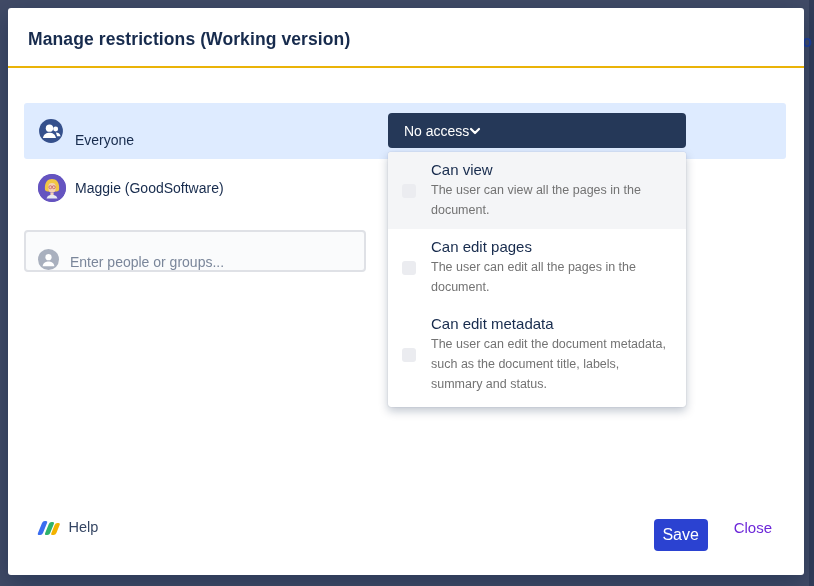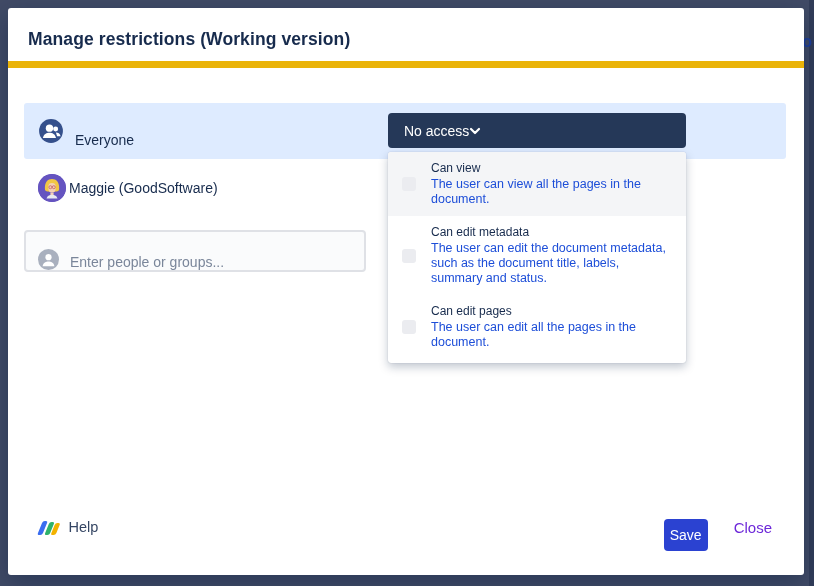--- a/index.html
+++ b/index.html
@@ -17,21 +17,21 @@
   .frag-re { position: absolute; top: 108px; right: 11px; color: #98919E; font-size: 14px; }
   .frag-dot { position: absolute; width: 4px; height: 4px; border-radius: 1px; background: #222C47; left: 799px; }
   .frag-dot.d1 { top: 184px; } .frag-dot.d2 { top: 233px; } .frag-dot.d3 { top: 282px; } .frag-dot.d4 { top: 331px; }
 
   
   .modal {
     position: absolute; left: 8px; top: 8px; width: 796px; height: 567px;
     background: #FFFFFF; border-radius: 3px;
     box-shadow: 0 8px 24px rgba(9,30,66,0.4);
   }
-  .modal-header { height: 60px; padding: 21px 26px 0 20px; border-bottom: 7px solid #eab308; }
+  .modal-header { height: 60px; padding: 21px 26px 0 20px; border-bottom: 2px solid #eab308; }
   .modal-title { font-size: 17.5px; font-weight: bold; color: #172B4D; letter-spacing: 0.1px; }
 
   
   .row-everyone {
     position: absolute; left: 16px; top: 95px; width: 762px; height: 56px;
     background: #DEEBFF; border-radius: 3px;
     display: flex; align-items: center; padding-left: 14px;
   }
   .row-everyone .label { font-size: 14px; color: #172B4D; margin-left: 11px; margin-top: 18px; }
 
@@ -42,21 +42,21 @@
     text-align: left; padding: 0 16px; cursor: pointer;
     display: flex; align-items: center; justify-content: flex-start;
     z-index: 3;
   }
 
   
   .row-user {
     position: absolute; left: 16px; top: 153px; width: 360px; height: 54px;
     display: flex; align-items: center; padding-left: 14px;
   }
-  .row-user .label { font-size: 14px; color: #172B4D; margin-left: 3px; }
+  .row-user .label { font-size: 14px; color: #172B4D; margin-left: 9px; }
   .avatar {
     width: 28px; height: 28px; border-radius: 50%; background: #6554C0;
     overflow: hidden; position: relative; flex: 0 0 28px;
   }
 
   
   .people-input-wrap {
     position: absolute; left: 16px; top: 222px; width: 342px; height: 42px;
     border: 2px solid #DFE1E6; border-radius: 4px; background: #FAFBFC;
     display: flex; align-items: flex-end; padding-left: 12px;
@@ -75,39 +75,39 @@
     box-shadow: 0 4px 10px rgba(9,30,66,0.25), 0 0 1px rgba(9,30,66,0.31);
     padding-bottom: 4px;
   }
   .menu-item { display: flex; align-items: center; padding: 9px 14px 9px 14px; cursor: pointer; }
   .menu-item.active { background: #F4F5F7; border-radius: 3px 3px 0 0; }
   .menu-check {
     width: 14px; height: 14px; border-radius: 3px; background: #EBECF0;
     flex: 0 0 14px; margin-right: 15px;
   }
   .menu-text { width: 243px; }
-  .menu-title { font-size: 12px; color: #172B4D; margin-bottom: 2px; }
-  .menu-desc { font-size: 12.5px; color: #1d4ed8; line-height: 15px; }
+  .menu-title { font-size: 15px; color: #172B4D; margin-bottom: 2px; }
+  .menu-desc { font-size: 12.5px; color: #737373; line-height: 20px; }
 
   
   .modal-footer {
     position: absolute; left: 0; bottom: 0; width: 100%; height: 56px;
     display: flex; align-items: flex-start; padding: 0 32px 8px 32px;
   }
   .help-link { display: flex; align-items: center; cursor: pointer; }
   .help-label { font-size: 14.5px; color: #344563; margin-left: 9px; }
   .logo-slashes { display: flex; align-items: flex-end; height: 15px; }
   .slash { width: 4.5px; height: 14px; border-radius: 2px; transform: skewX(-22deg); margin-right: 2px; }
   .slash.s1 { background: #3A6DF0; height: 14px; }
   .slash.s2 { background: #2FB26C; height: 13px; }
   .slash.s3 { background: #F2B200; height: 12px; }
   .footer-spacer { flex: 1; }
   .save-button {
-    width: 44px; height: 32px; background: #2B42D1; color: #FFFFFF;
-    border: none; border-radius: 4px; font-size: 14px; cursor: pointer;
+    width: 54px; height: 32px; background: #2B42D1; color: #FFFFFF;
+    border: none; border-radius: 4px; font-size: 16px; cursor: pointer;
     font-family: "Liberation Sans", sans-serif;
   }
   .close-button {
     background: none; border: none; color: #6d28d9; font-size: 15px;
     margin-left: 26px; cursor: pointer; font-family: "Liberation Sans", sans-serif;
   }
 </style>
 </head>
 <body>
 
@@ -179,30 +179,30 @@
       <span class="menu-check"></span>
       <span class="menu-text">
         <div class="menu-title">Can view</div>
         <div class="menu-desc">The user can view all the pages in the document.</div>
       </span>
     </div>
 
     <div class="menu-item">
       <span class="menu-check"></span>
       <span class="menu-text">
-        <div class="menu-title">Can edit metadata</div>
-        <div class="menu-desc">The user can edit the document metadata, such as the document title, labels, summary and status.</div>
+        <div class="menu-title">Can edit pages</div>
+        <div class="menu-desc">The user can edit all the pages in the document.</div>
       </span>
     </div>
 
     <div class="menu-item">
       <span class="menu-check"></span>
       <span class="menu-text">
-        <div class="menu-title">Can edit pages</div>
-        <div class="menu-desc">The user can edit all the pages in the document.</div>
+        <div class="menu-title">Can edit metadata</div>
+        <div class="menu-desc">The user can edit the document metadata, such as the document title, labels, summary and status.</div>
       </span>
     </div>
 
   </div>
 
   <div class="modal-footer">
     <div class="help-link">
       <span class="logo-slashes">
         <span class="slash s1"></span>
           <span class="slash s2"></span>

